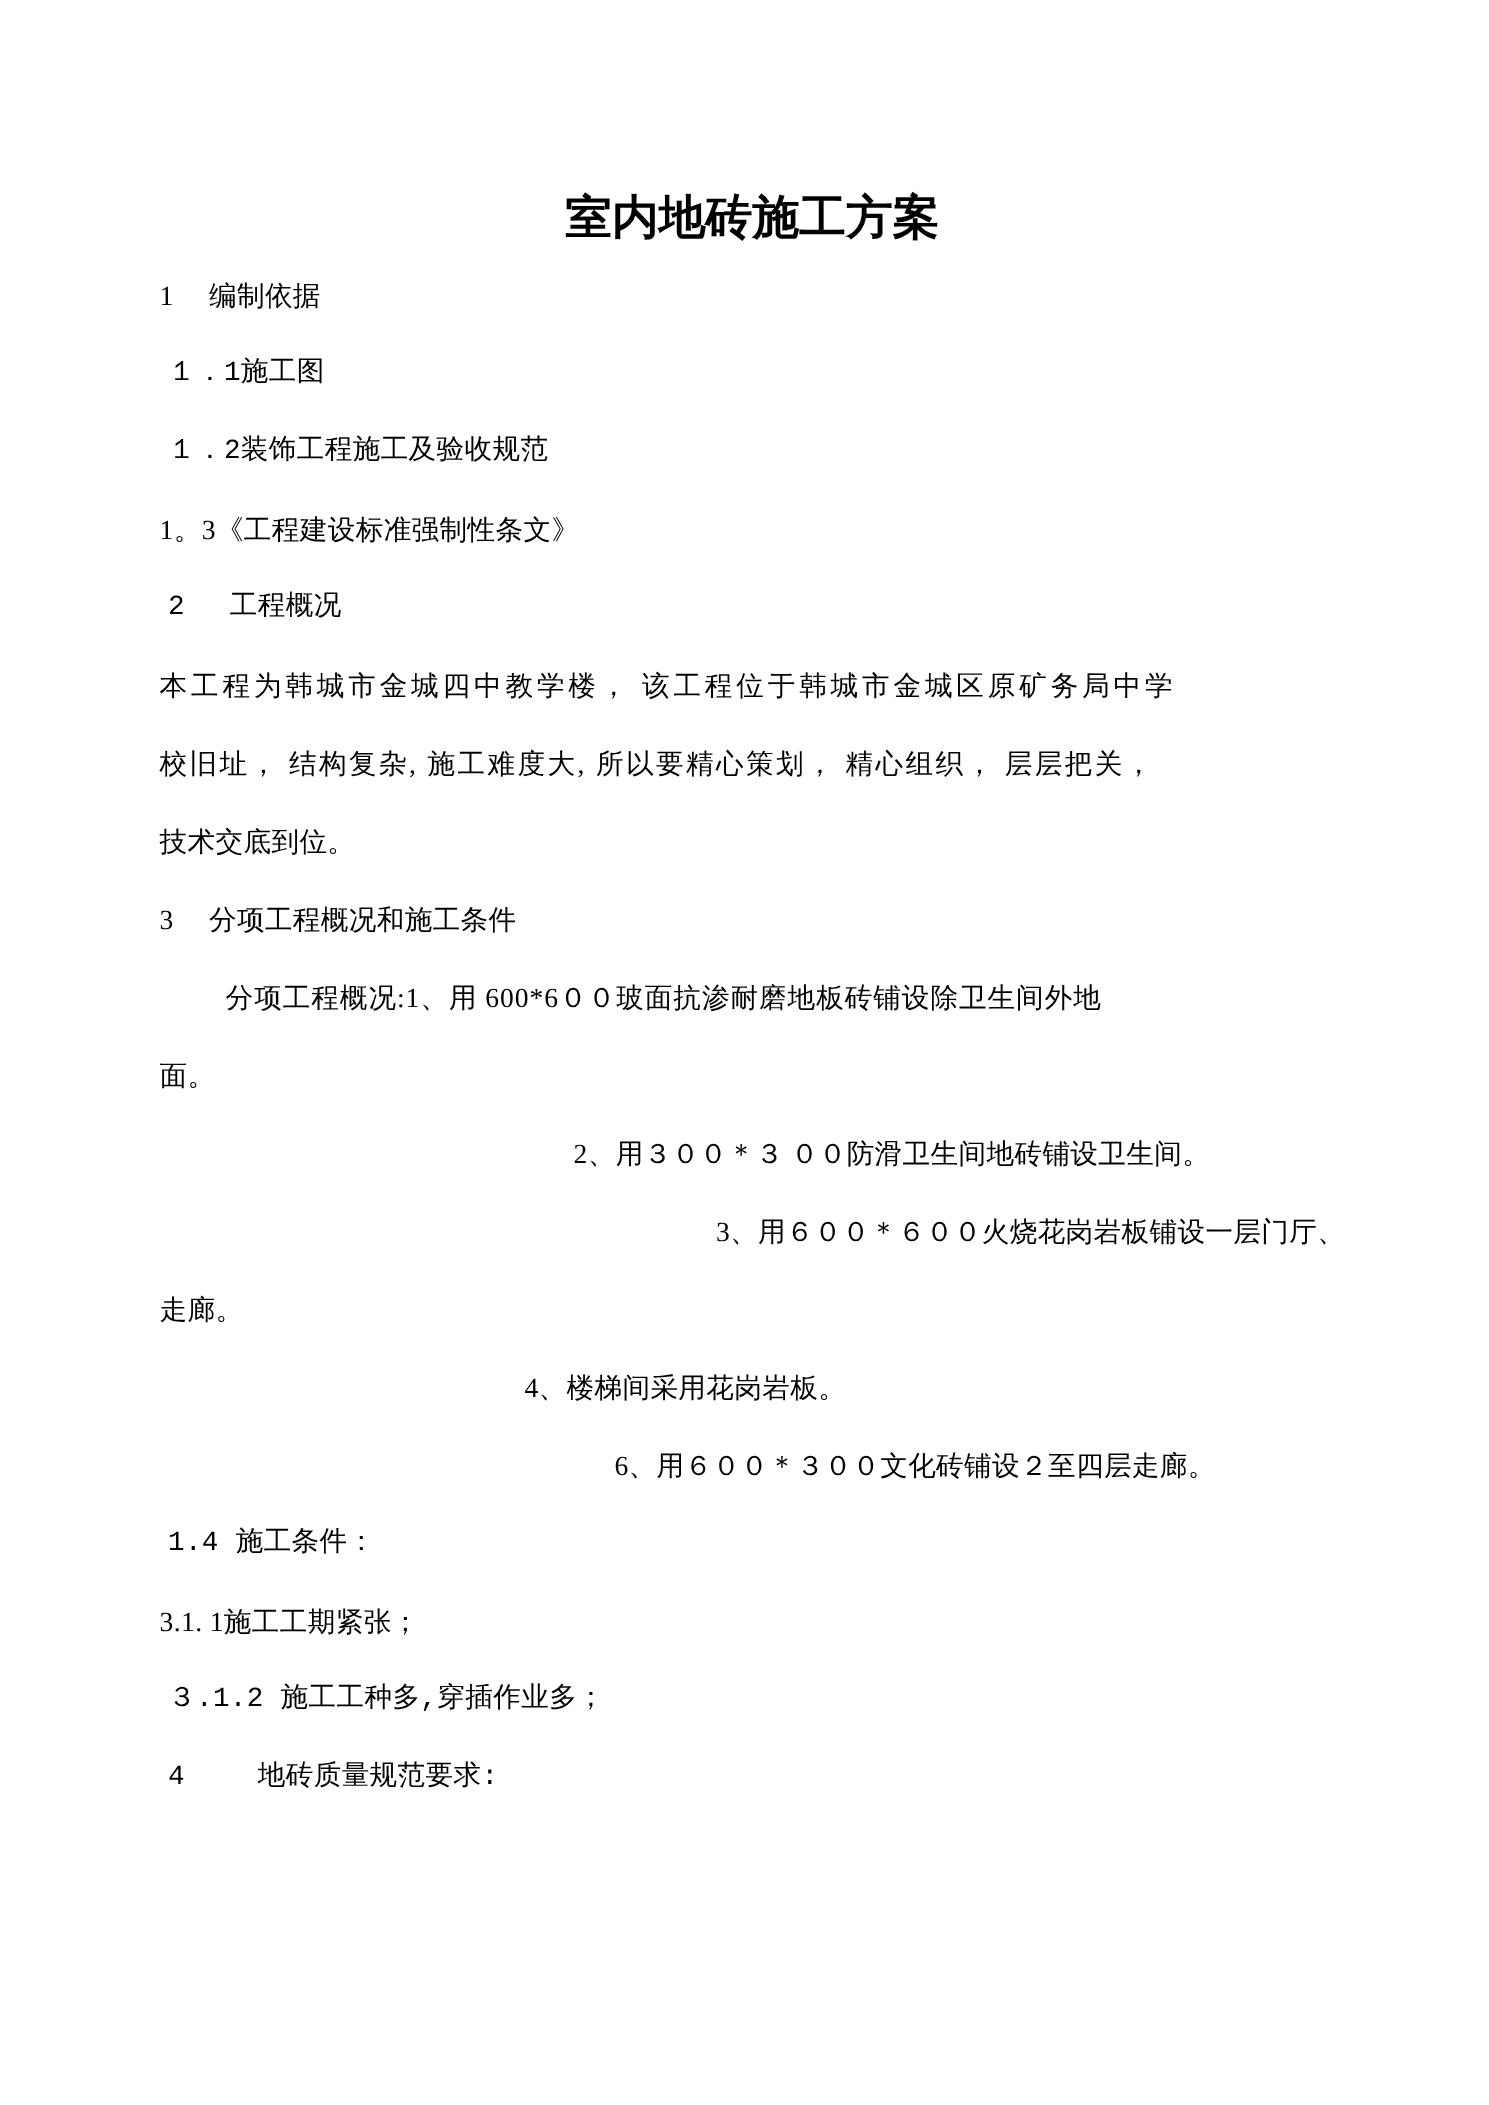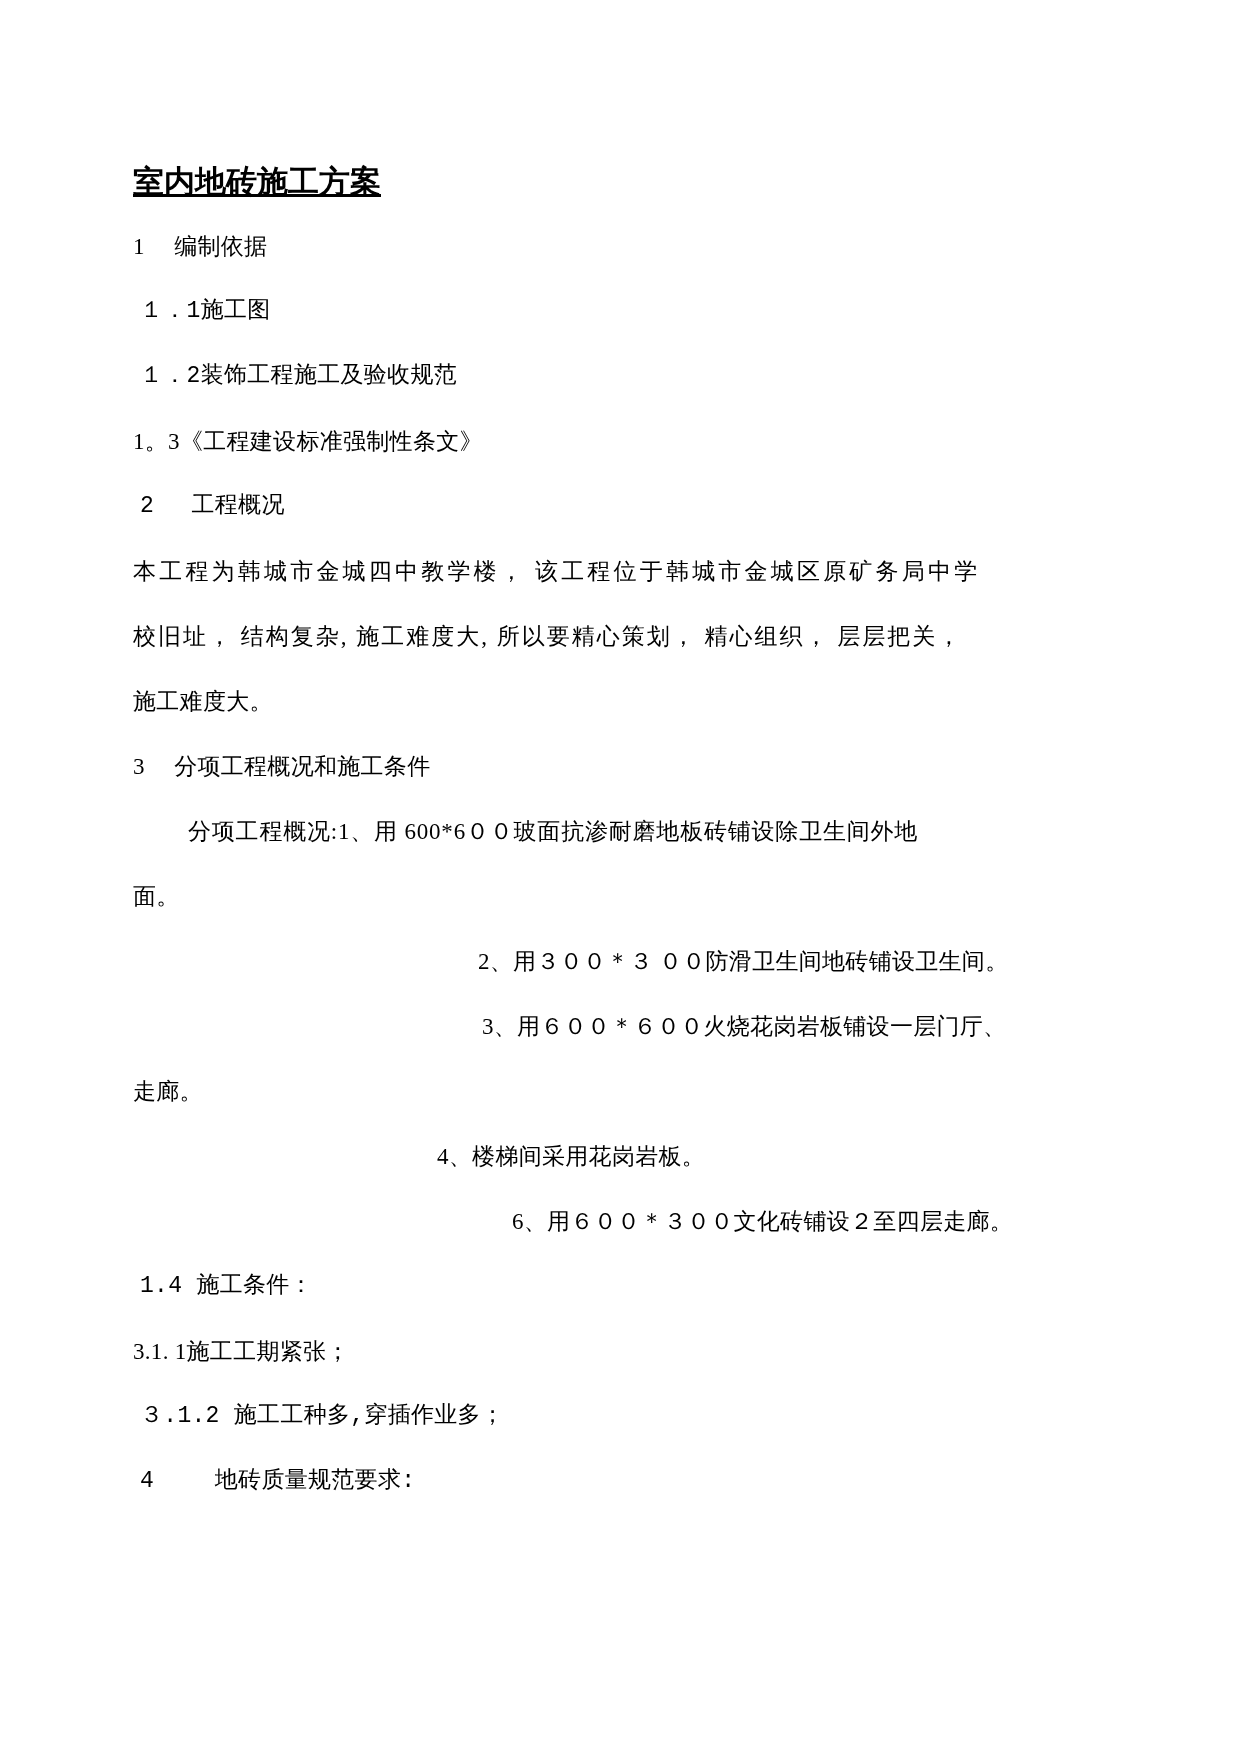--- a/index.html
+++ b/index.html
@@ -15,58 +15,57 @@
     color: #000000;
     box-sizing: border-box;
     padding: 149px 120px 0 133px;
     font-family: "Liberation Serif", "DejaVu Serif", serif;
     overflow: hidden;
   }
   .doc-title {
     margin: 0;
     height: 65px;
     line-height: 65px;
-    font-size: 31px;
+    font-size: 39px;
     font-weight: bold;
-    text-align: left;
+    text-align: center;
     font-family: "Liberation Sans", "DejaVu Sans", sans-serif;
     white-space: pre-wrap;
-    text-decoration: underline;
   }
   .line {
     height: 65px;
     line-height: 65px;
     font-size: 23px;
     white-space: pre-wrap;
     letter-spacing: 0.3px;
   }
   .indent-sm   { padding-left: 7px; font-family: Liberation Mono, monospace; }
   .indent-para { padding-left: 55px; }
   .indent-i2   { padding-left: 345px; }
-  .indent-i3   { padding-left: 349px; }
+  .indent-i3   { padding-left: 349px; text-align: right; }
   .indent-i4   { padding-left: 304px; }
   .indent-i5   { padding-left: 379px; }
   .ls3 { letter-spacing: 3.2px; }
   .ls2 { letter-spacing: 2px; }
   .ls1 { letter-spacing: 0.8px; }
 </style>
 </head>
 <body>
 
 <div class="page">
   <h1 class="doc-title">室内地砖施工方案</h1>
 
   <div class="line">1　 编制依据</div>
   <div class="line indent-sm">１．1施工图</div>
   <div class="line indent-sm">１．2装饰工程施工及验收规范</div>
   <div class="line">1。3《工程建设标准强制性条文》</div>
   <div class="line indent-sm">2　 工程概况</div>
   <div class="line ls3">本工程为韩城市金城四中教学楼， 该工程位于韩城市金城区原矿务局中学</div>
   <div class="line ls2">校旧址， 结构复杂, 施工难度大, 所以要精心策划， 精心组织， 层层把关，</div>
-  <div class="line">施工难度大。</div>
+  <div class="line">技术交底到位。</div>
   <div class="line">3　 分项工程概况和施工条件</div>
   <div class="line indent-para ls1">分项工程概况:1、用 600*6００玻面抗渗耐磨地板砖铺设除卫生间外地</div>
   <div class="line">面。</div>
   <div class="line indent-i2">2、用３００＊３ ００防滑卫生间地砖铺设卫生间。</div>
   <div class="line indent-i3">3、用６００＊６００火烧花岗岩板铺设一层门厅、</div>
   <div class="line">走廊。</div>
   <div class="line indent-i4">4、楼梯间采用花岗岩板。</div>
   <div class="line indent-i5">6、用６００＊３００文化砖铺设２至四层走廊。</div>
   <div class="line indent-sm">1.4 施工条件：</div>
   <div class="line">3.1. 1施工工期紧张；</div>

